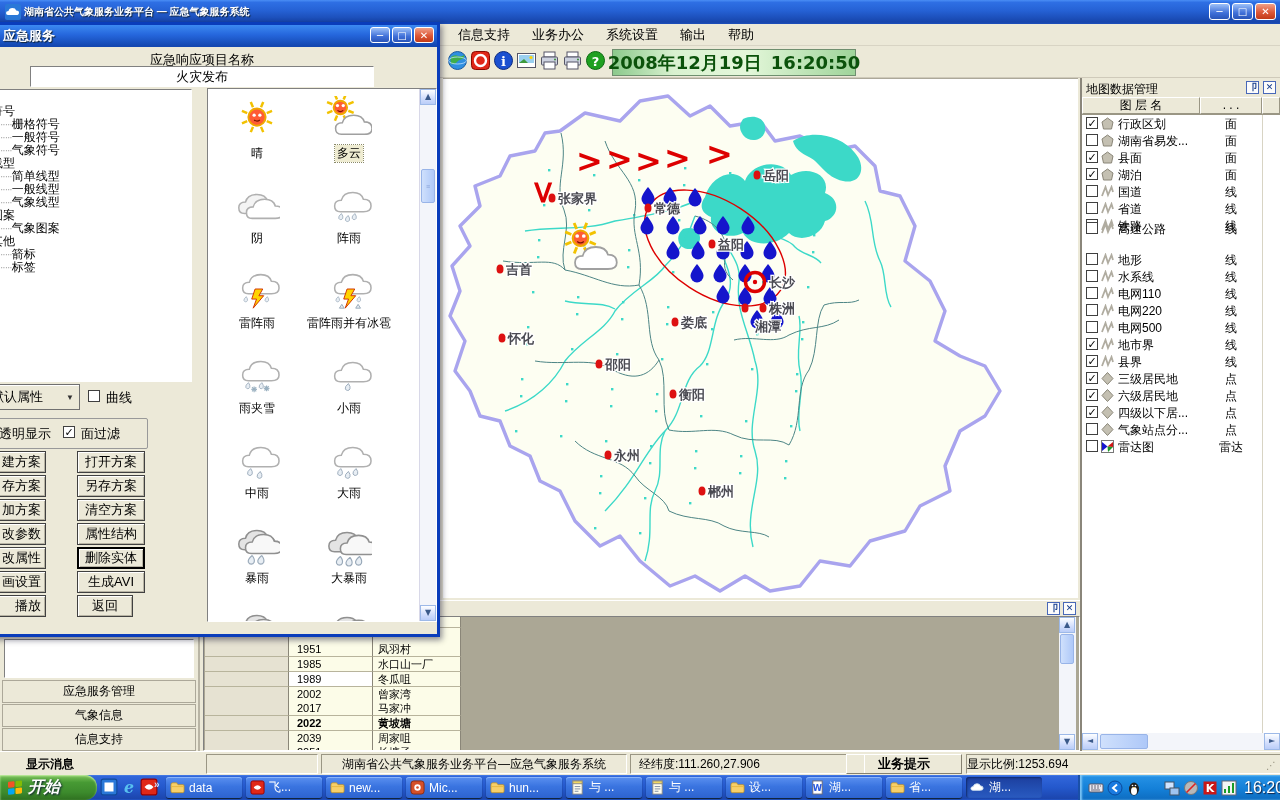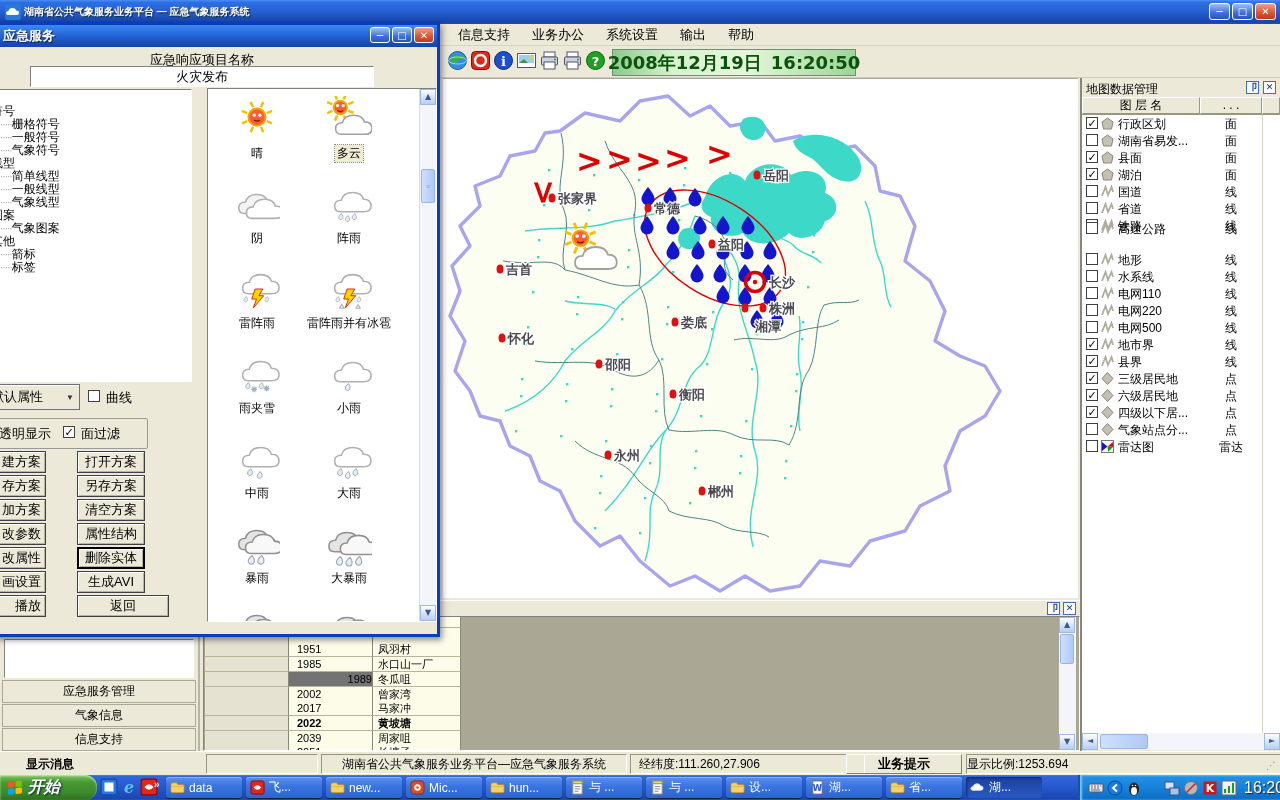--- a/index.html
+++ b/index.html
@@ -584,21 +584,21 @@
           <div class="tbl-c" style="left: 84px; width: 84px; background: rgb(252, 252, 232); padding-left: 8px;">1951</div>
           <div class="tbl-c" style="left: 168px; width: 88px; background: rgb(252, 252, 232); padding-left: 5px;">凤羽村</div>
         </div>
         <div class="tbl-row" style="top: 40.1px;">
           <div class="tbl-c" style="left: 0px; width: 84px; background: rgb(230, 226, 210);"></div>
           <div class="tbl-c" style="left: 84px; width: 84px; background: rgb(252, 252, 232); padding-left: 8px;">1985</div>
           <div class="tbl-c" style="left: 168px; width: 88px; background: rgb(252, 252, 232); padding-left: 5px;">水口山一厂</div>
         </div>
         <div class="tbl-row" style="top: 54.8px;">
           <div class="tbl-c" style="left: 0px; width: 84px; background: rgb(230, 226, 210);"></div>
-          <div class="tbl-c" style="left: 84px; width: 84px; background: #737373; padding-left: 8px; text-align: right;">1989</div>
+          <div class="tbl-c" style="left: 84px; width: 84px; background: #ffffff; padding-left: 8px;">1989</div>
           <div class="tbl-c" style="left: 168px; width: 88px; background: rgb(252, 252, 232); padding-left: 5px;">冬瓜咀</div>
         </div>
         <div class="tbl-row" style="top: 69.5px;">
           <div class="tbl-c" style="left: 0px; width: 84px; background: rgb(230, 226, 210);"></div>
           <div class="tbl-c" style="left: 84px; width: 84px; background: rgb(252, 252, 232); padding-left: 8px;">2002</div>
           <div class="tbl-c" style="left: 168px; width: 88px; background: rgb(252, 252, 232); padding-left: 5px;">曾家湾</div>
         </div>
         <div class="tbl-row" style="top: 84.2px;">
           <div class="tbl-c" style="left: 0px; width: 84px; background: rgb(230, 226, 210);"></div>
           <div class="tbl-c" style="left: 84px; width: 84px; background: rgb(252, 252, 232); padding-left: 8px;">2017</div>
@@ -948,16 +948,16 @@
         <div class="dlg-btn cut" style="left: 15px; top: 476px; width: 56px;">改参数</div>
         <div class="dlg-btn cut" style="left: 15px; top: 500px; width: 56px;">改属性</div>
         <div class="dlg-btn cut" style="left: 15px; top: 524px; width: 56px;">画设置</div>
         <div class="dlg-btn cut" style="left: 15px; top: 548px; width: 56px;">播放</div>
         <div class="dlg-btn" style="left: 102px; top: 404px; width: 68px;">打开方案</div>
         <div class="dlg-btn" style="left: 102px; top: 428px; width: 68px;">另存方案</div>
         <div class="dlg-btn" style="left: 102px; top: 452px; width: 68px;">清空方案</div>
         <div class="dlg-btn" style="left: 102px; top: 476px; width: 68px;">属性结构</div>
         <div class="dlg-btn def" style="left: 102px; top: 500px; width: 68px;">删除实体</div>
         <div class="dlg-btn" style="left: 102px; top: 524px; width: 68px;">生成AVI</div>
-        <div class="dlg-btn" style="left: 102px; top: 548px; width: 92px;">返回</div>
+        <div class="dlg-btn" style="left: 102px; top: 548px; width: 56px;">返回</div>
       </div>
   </div>
 </div>
 
 </body></html>

